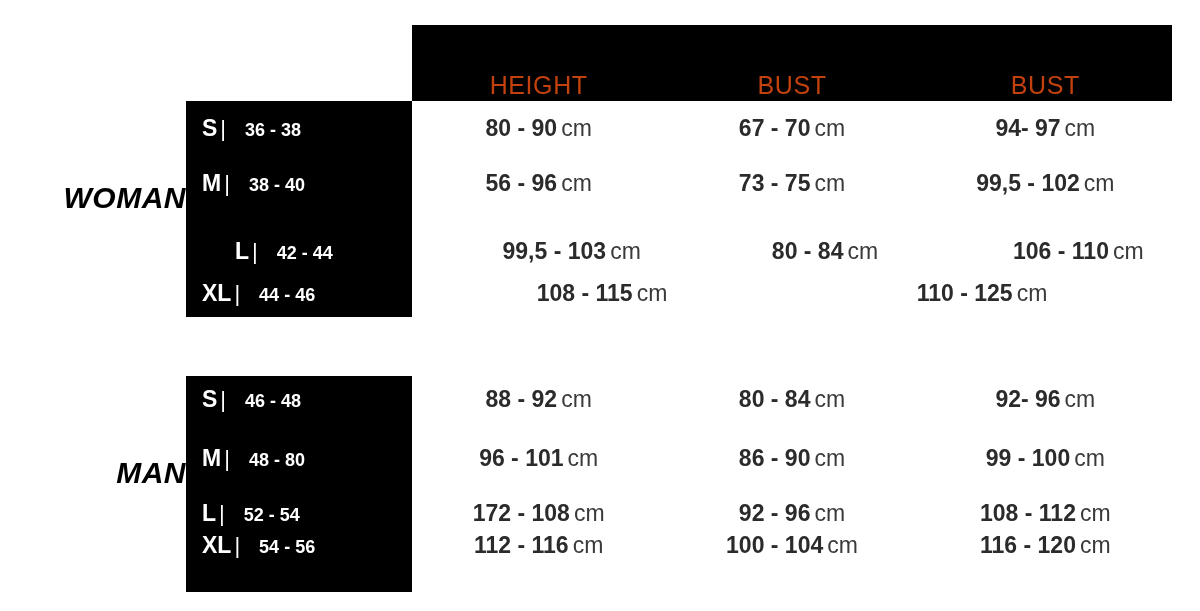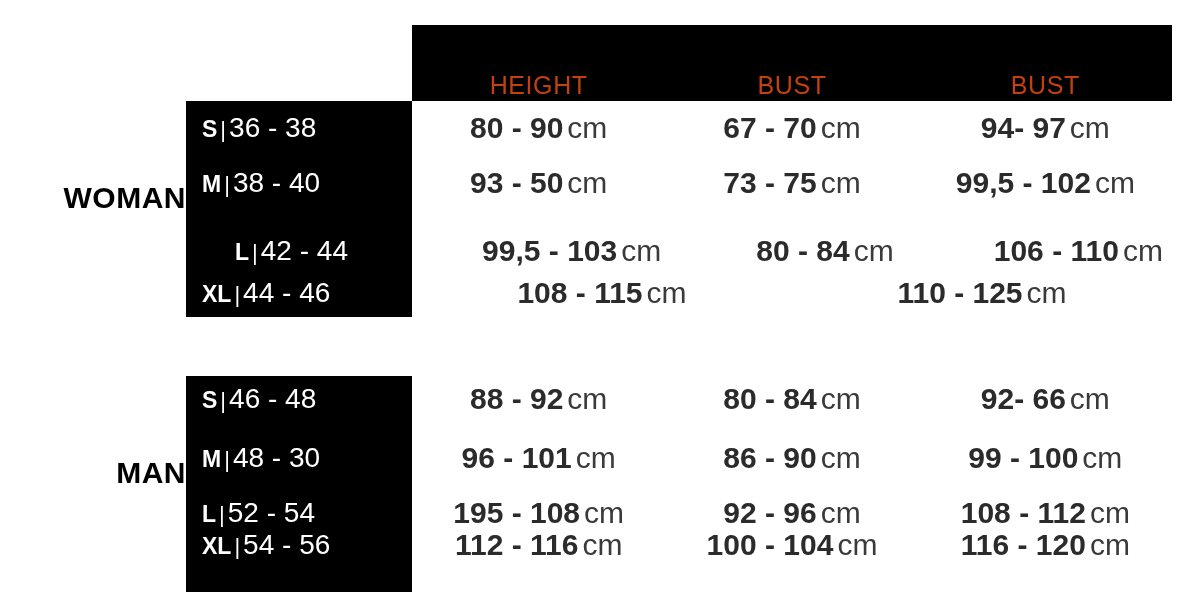--- a/index.html
+++ b/index.html
@@ -51,20 +51,21 @@
   }
 
   
   .group-label {
     position: absolute;
     left: 0;
     width: 186px;
     text-align: right;
     font-size: 30px;
     font-weight: bold;
+    font-style: italic;
     color: #000000;
     letter-spacing: 0.5px;
   }
   .group-label.woman { top: 181px; }
   .group-label.man   { top: 456px; }
 
   
   .size-block {
     position: absolute;
     left: 186px;
@@ -94,28 +95,29 @@
   }
   .size-cell .sz {
     font-weight: bold;
     font-size: 23px;
   }
   .size-cell .sep {
     font-weight: normal;
     padding: 0 3px;
   }
   .size-cell .rng {
-    font-weight: normal;
-    font-size: 28px;
+    font-weight: bold;
+    font-size: 18px;
+    margin-left: 16px;
   }
 
   .meas-cell {
     flex: 1 1 0;
     text-align: center;
-    font-size: 30px;
+    font-size: 23px;
     color: #3a3a3a;
     white-space: nowrap;
   }
   .meas-cell .val {
     font-weight: bold;
     color: #2b2b2b;
   }
   .meas-cell .unit {
     font-weight: normal;
     color: #3a3a3a;
@@ -150,21 +152,21 @@
     <div class="meas-cell">
       <span class="val">94- 97</span><span class="unit">cm</span>
     </div>
   </div>
 
   <div class="row" style="top:156px;">
     <div class="size-cell">
       <span class="sz">M</span><span class="sep">|</span><span class="rng">38 - 40</span>
     </div>
     <div class="meas-cell">
-      <span class="val">93 - 50</span><span class="unit">cm</span>
+      <span class="val">56 - 96</span><span class="unit">cm</span>
     </div>
     <div class="meas-cell">
       <span class="val">73 - 75</span><span class="unit">cm</span>
     </div>
     <div class="meas-cell">
       <span class="val">99,5 - 102</span><span class="unit">cm</span>
     </div>
   </div>
 
   <div class="row" style="top:224px;padding-left:33px;">
@@ -201,45 +203,45 @@
     <div class="size-cell">
       <span class="sz">S</span><span class="sep">|</span><span class="rng">46 - 48</span>
     </div>
     <div class="meas-cell">
       <span class="val">88 - 92</span><span class="unit">cm</span>
     </div>
     <div class="meas-cell">
       <span class="val">80 - 84</span><span class="unit">cm</span>
     </div>
     <div class="meas-cell">
-      <span class="val">92- 66</span><span class="unit">cm</span>
+      <span class="val">92- 96</span><span class="unit">cm</span>
     </div>
   </div>
 
   <div class="row" style="top:431px;">
     <div class="size-cell">
-      <span class="sz">M</span><span class="sep">|</span><span class="rng">48 - 30</span>
+      <span class="sz">M</span><span class="sep">|</span><span class="rng">48 - 80</span>
     </div>
     <div class="meas-cell">
       <span class="val">96 - 101</span><span class="unit">cm</span>
     </div>
     <div class="meas-cell">
       <span class="val">86 - 90</span><span class="unit">cm</span>
     </div>
     <div class="meas-cell">
       <span class="val">99 - 100</span><span class="unit">cm</span>
     </div>
   </div>
 
   <div class="row" style="top:486px;">
     <div class="size-cell">
       <span class="sz">L</span><span class="sep">|</span><span class="rng">52 - 54</span>
     </div>
     <div class="meas-cell">
-      <span class="val">195 - 108</span><span class="unit">cm</span>
+      <span class="val">172 - 108</span><span class="unit">cm</span>
     </div>
     <div class="meas-cell">
       <span class="val">92 - 96</span><span class="unit">cm</span>
     </div>
     <div class="meas-cell">
       <span class="val">108 - 112</span><span class="unit">cm</span>
     </div>
   </div>
 
   <div class="row" style="top:518px;">

